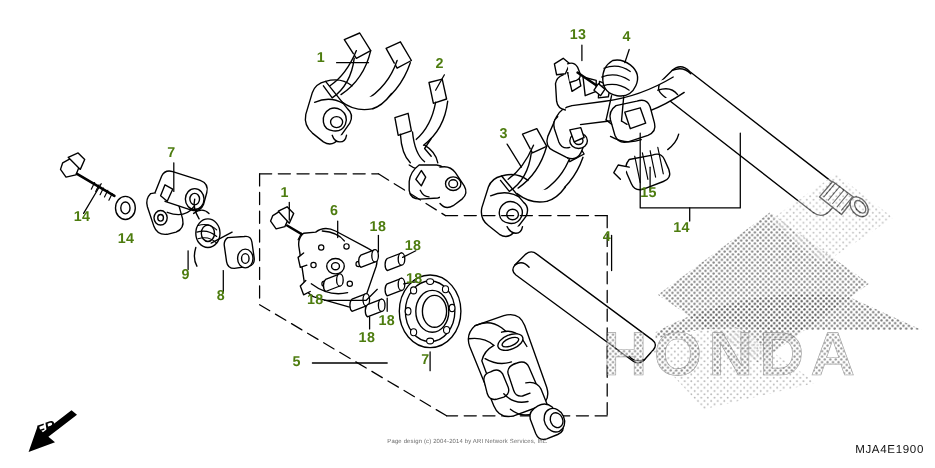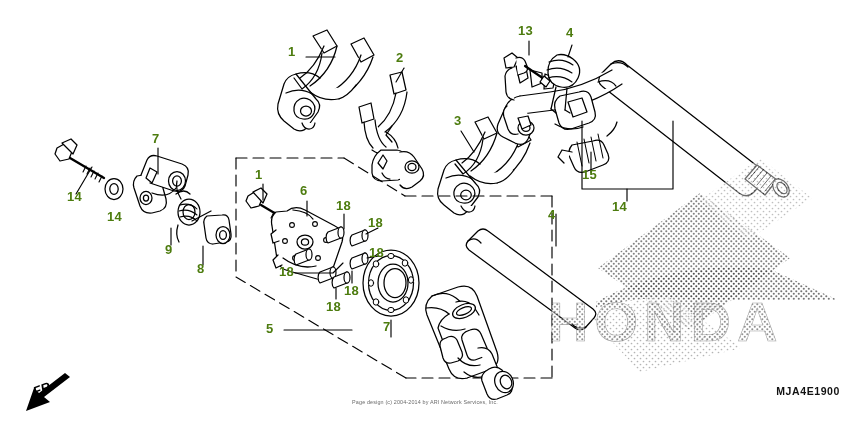--- a/index.html
+++ b/index.html
@@ -3,22 +3,22 @@
 <meta charset="utf-8">
 <style>
   html,body{margin:0;padding:0;background:#fff;}
   body{width:850px;height:425px;overflow:hidden;
        font-family:"Liberation Sans",sans-serif;color:#000;}
   #sheet{position:relative;width:850px;height:425px;background:#ffffff;}
   svg.layer{position:absolute;left:0;top:0;width:850px;height:425px;}
   .lbl{position:absolute;font-family:"Liberation Sans",sans-serif;
        font-size:13px;font-weight:700;color:#4d7c0f;line-height:1;
        letter-spacing:0.3px;white-space:nowrap;}
-  .partno{position:absolute;right:10px;bottom:28px;font-size:10.5px;
-          font-weight:700;letter-spacing:0.6px;color:#111;}
+  .partno{position:absolute;right:10px;bottom:10px;font-size:10.5px;
+          font-weight:400;letter-spacing:0.6px;color:#111;}
   .credit{position:absolute;left:50%;transform:translateX(-50%);bottom:20px;
           font-size:5.4px;color:#6b6b6b;letter-spacing:0.15px;white-space:nowrap;}
   .frtag{position:absolute;left:14px;bottom:8px;width:62px;height:46px;}
   .frtxt{position:absolute;left:36px;bottom:26px;font-size:13px;font-weight:700;
          font-style:italic;color:#000;transform:rotate(-20deg);transform-origin:left bottom;}
   .wm{position:absolute;right:4px;bottom:42px;width:300px;height:100px;opacity:.55;}
 </style>
 </head>
 <body>
 

